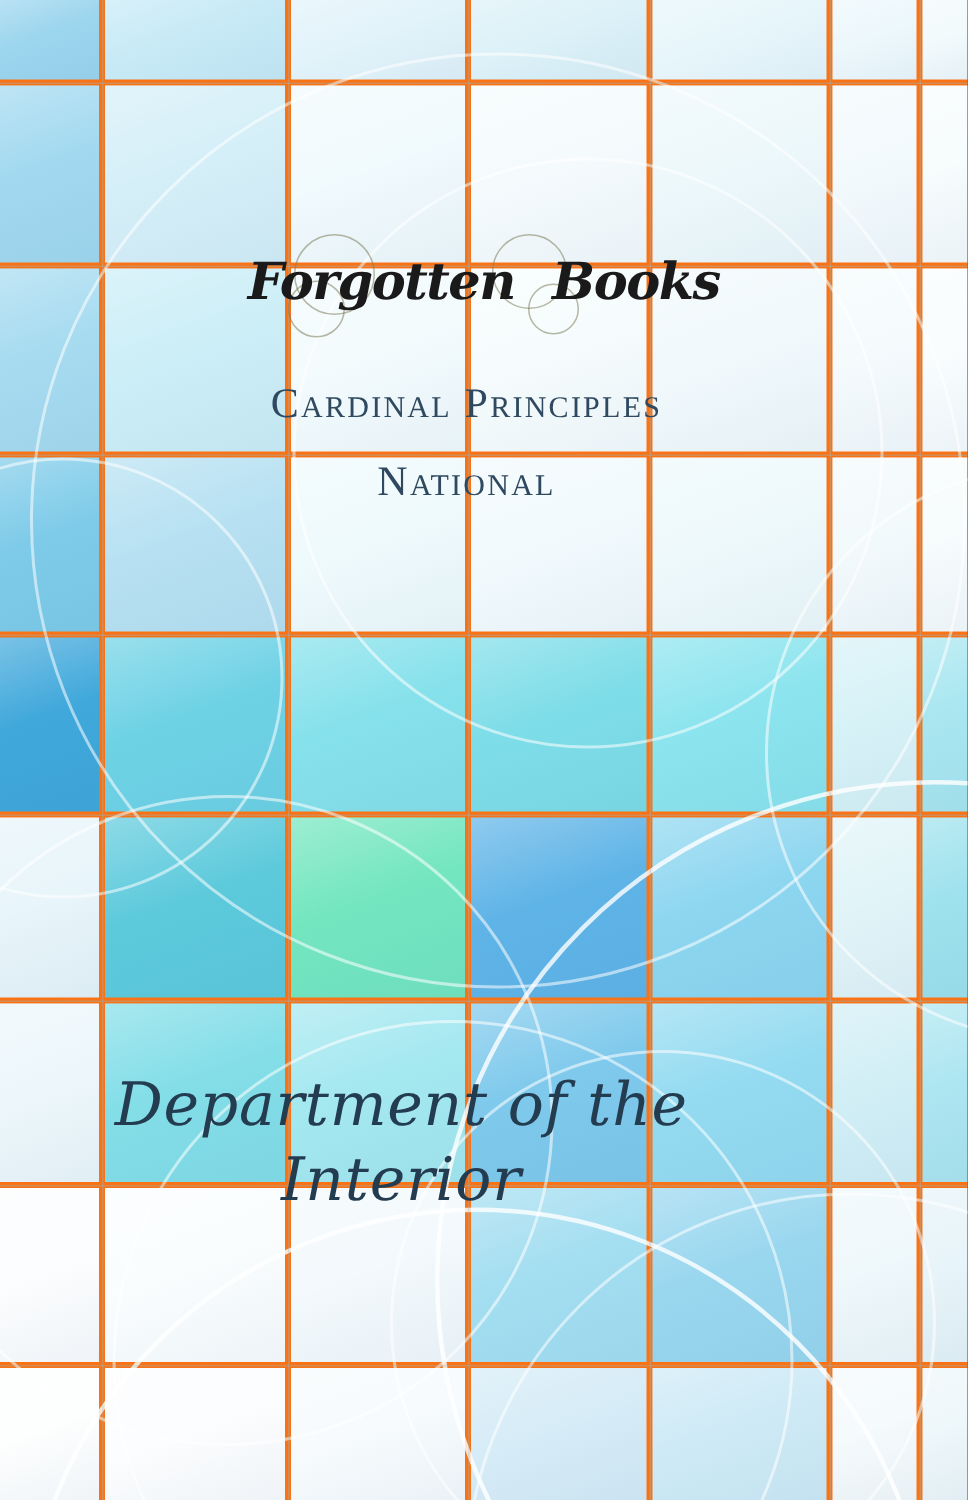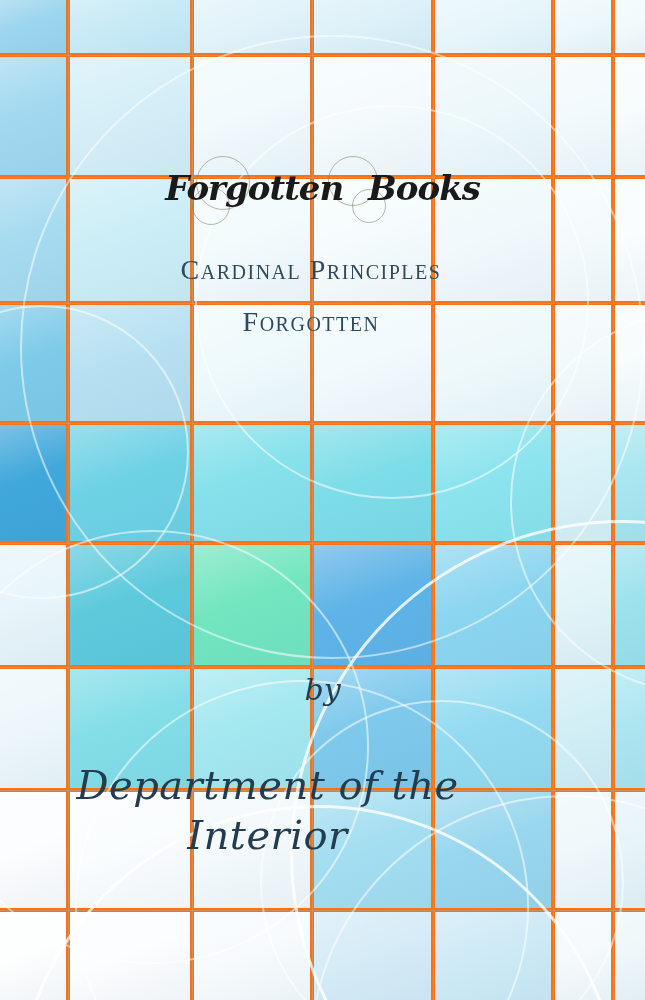--- a/index.html
+++ b/index.html
@@ -35,21 +35,21 @@
     font-weight:bold;font-size:20px;line-height:23px;letter-spacing:.2px;
   }
   .byline{
     position:absolute;top:672px;left:0;width:645px;text-align:center;
     font-family:"DejaVu Serif", serif;font-style:italic;
     font-size:30px;line-height:36px;
   }
   .author{
     position:absolute;top:712px;left:0;width:535px;text-align:center;
     font-family:"DejaVu Serif", serif;font-style:italic;
-    font-size:40px;line-height:50px;letter-spacing:.5px;margin-top:48px;
+    font-size:40px;line-height:50px;letter-spacing:.5px;
   }
 </style>
 </head>
 <body>
 
 <div class="cover">
 
   <div id="tile-grid">
       <div class="tile" style="left: 0px; top: 0px; width: 66px; height: 53px; background: rgb(155, 213, 238);">
         <div class="tile-shade"></div>
@@ -277,22 +277,21 @@
       <div class="flourish" style="left: 192px; top: 187px; width: 36px; height: 36px;"></div>
       <div class="flourish" style="left: 328px; top: 156px; width: 48px; height: 48px;"></div>
       <div class="flourish" style="left: 352px; top: 189px; width: 32px; height: 32px;"></div>
     </div>
 
   <div class="textlayer">
     <div class="logo" style="color: rgb(26, 26, 26);">Forgotten Books</div>
 
     <div class="title" style="color: rgb(47, 74, 96);">
       <div>Cardinal Principles</div>
-      <div>Forgotten</div>
-    </div>
-
-
-    <div class="byline" style="color: rgb(36, 60, 80);">by</div>
+      <div>National</div>
+    </div>
+
+
 
     <div class="author" style="color: rgb(36, 60, 80);">Department of the Interior</div>
   </div>
 
 </div>
 
 </body></html>

